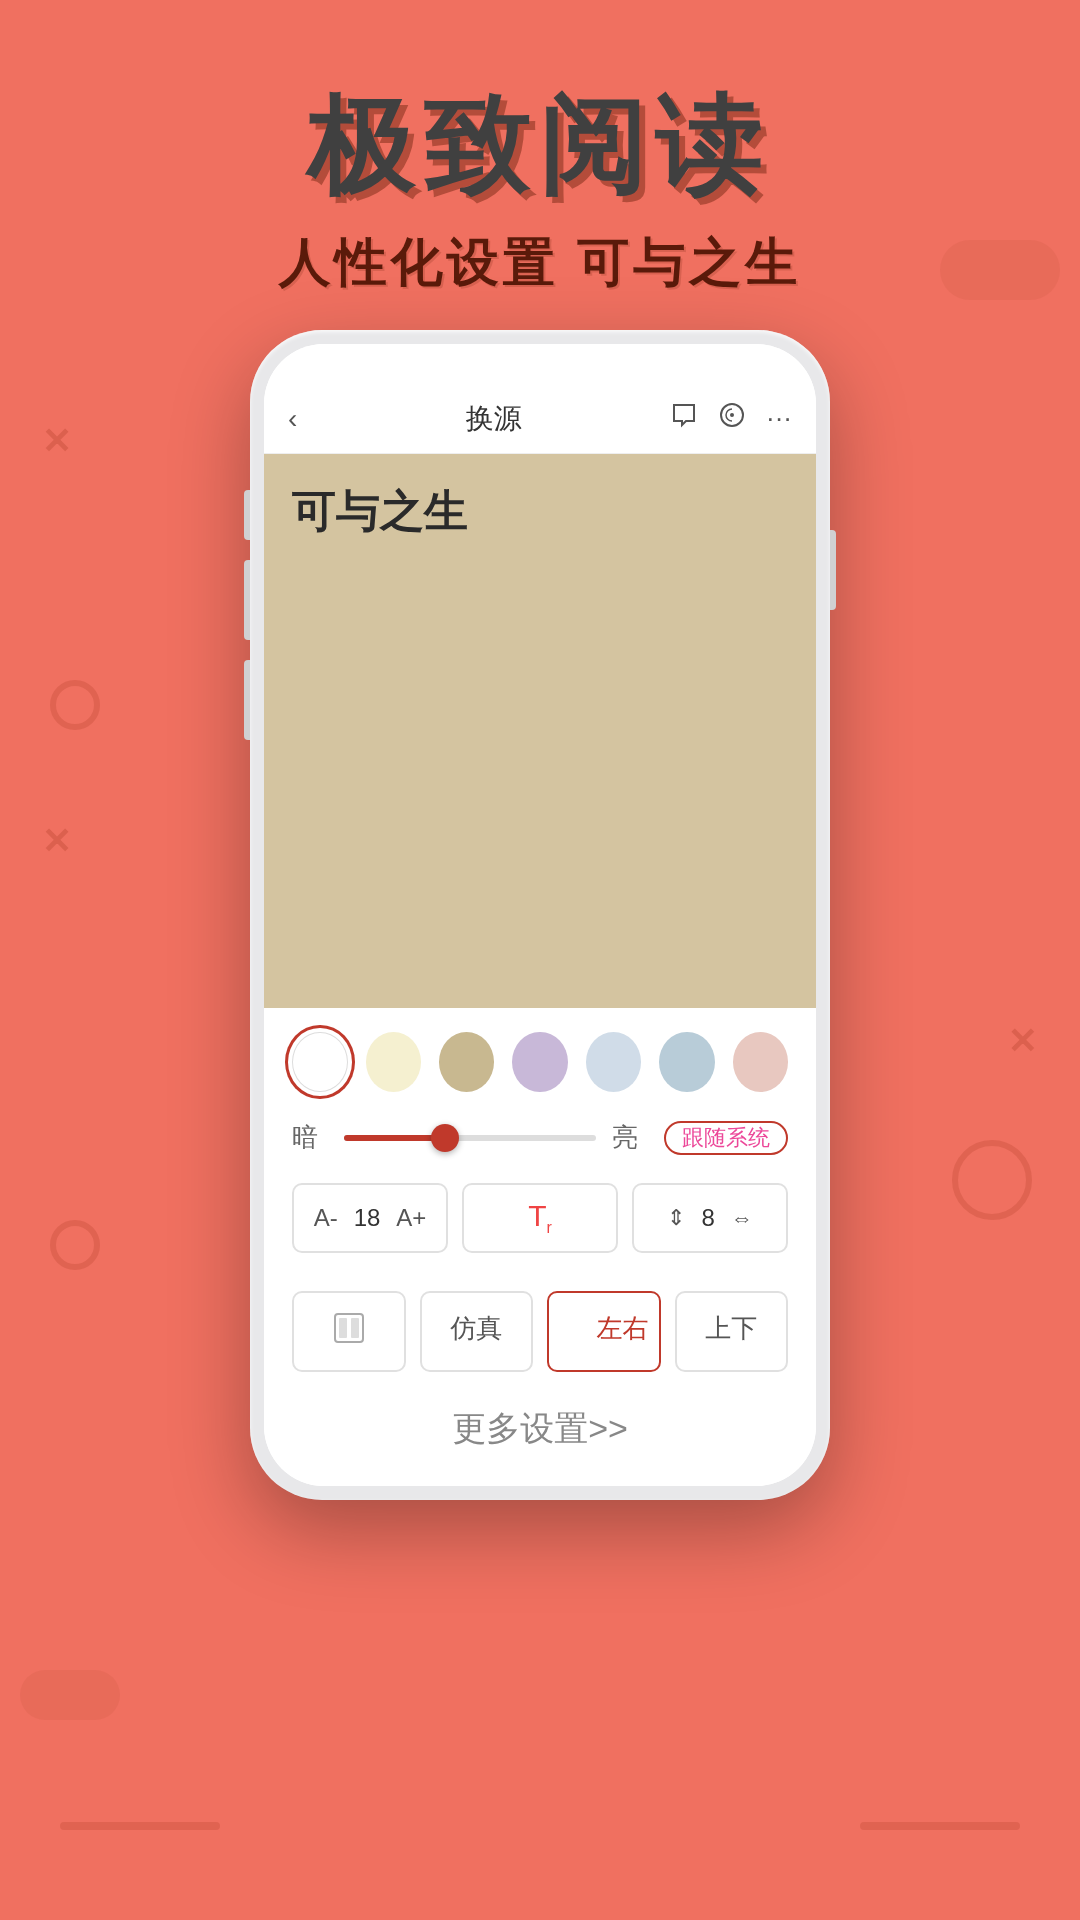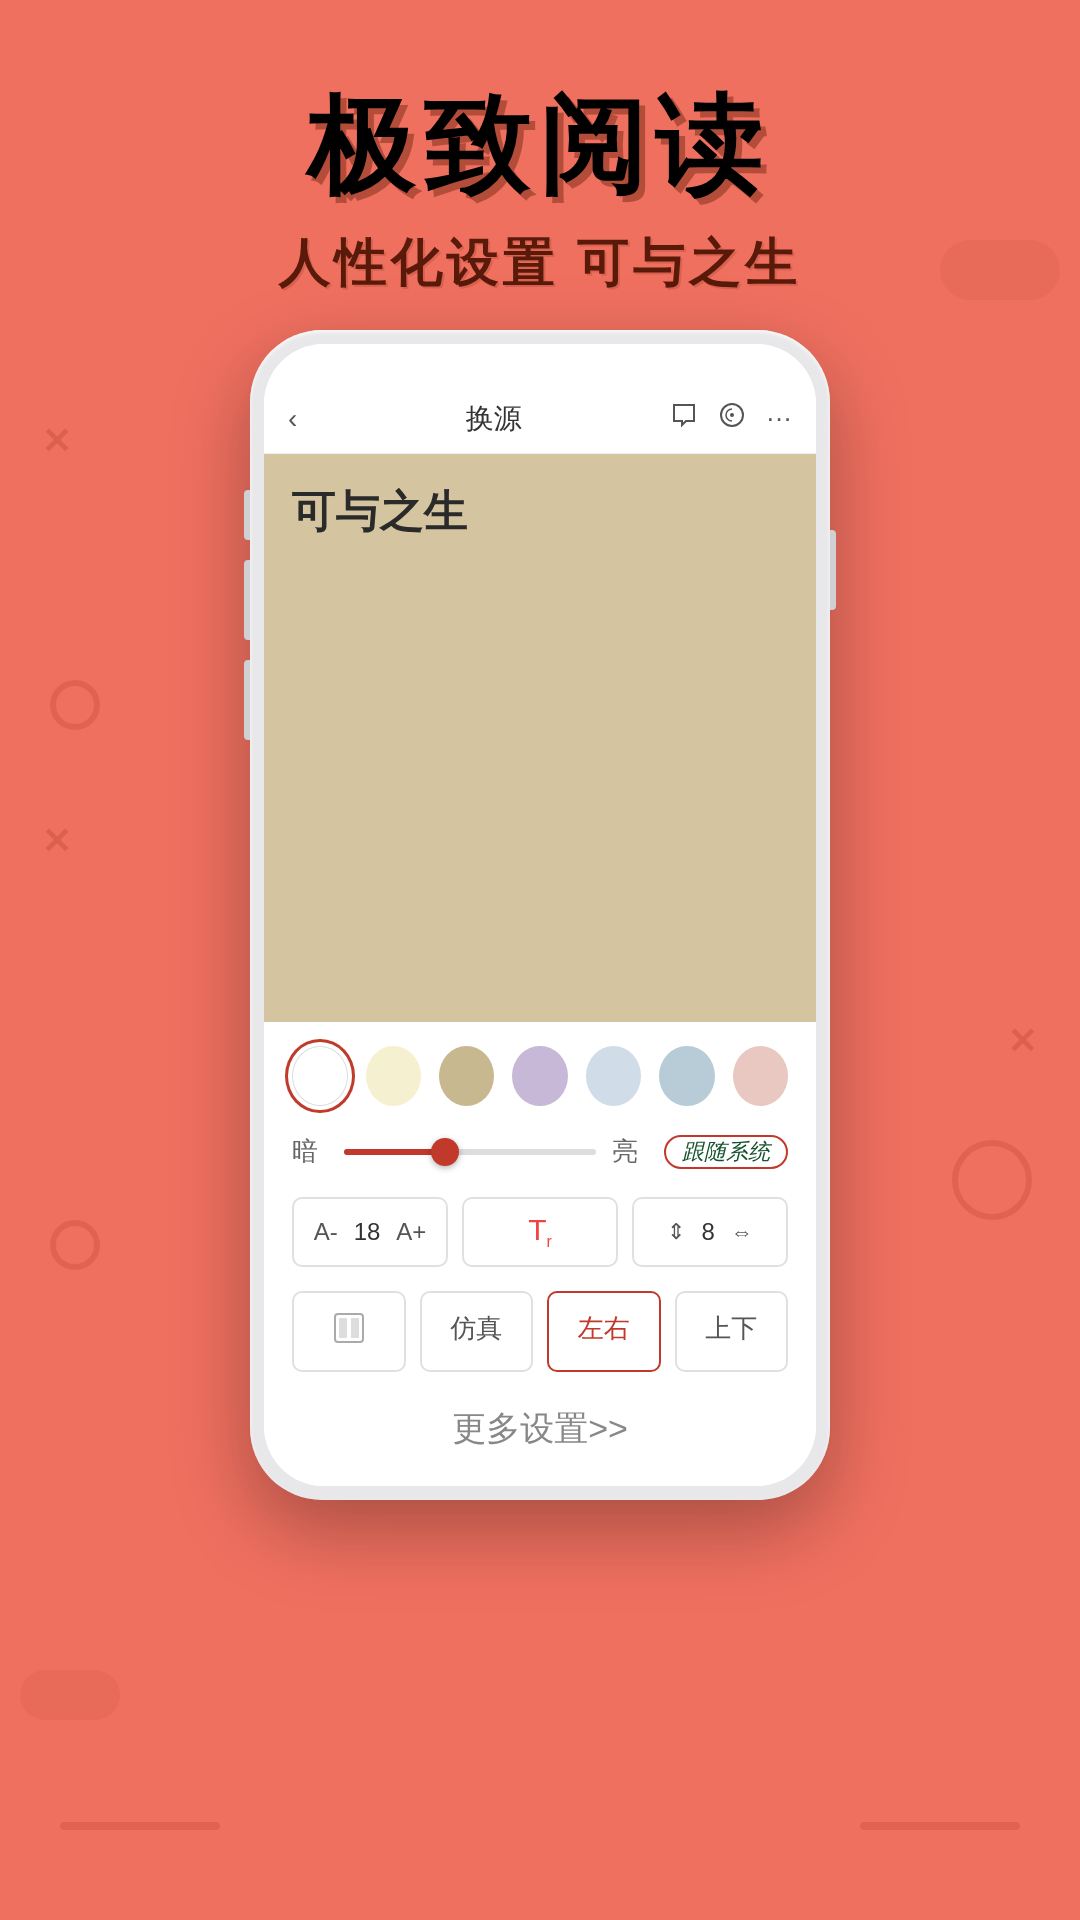--- a/index.html
+++ b/index.html
@@ -45,21 +45,21 @@
       height: 340px;
       display: flex;
       flex-direction: column;
       align-items: center;
       justify-content: center;
     }
 
     .main-title {
       font-size: 108px;
       font-weight: 900;
-      color: #000000;
+      color: #404040;
       letter-spacing: 8px;
       text-shadow: 6px 6px 0px rgba(120, 40, 20, 0.5);
       font-family: 'PingFang SC', 'STHeitiSC-Medium', sans-serif;
       margin-top: 30px;
     }
 
     .sub-title {
       font-size: 52px;
       font-weight: 700;
       color: #5a1a0a;
@@ -275,24 +275,23 @@
       background: #c0392b;
       border-radius: 50%;
       box-shadow: 0 2px 6px rgba(0,0,0,0.3);
     }
 
     .system-btn {
       border: 2px solid #c0392b;
       border-radius: 20px;
       padding: 0 16px;
       font-size: 22px;
-      color: #14532d;
+      color: #ec4899;
       background: white;
       white-space: nowrap;
-      font-style: italic;
     }
 
     
     .controls-row {
       display: flex;
       gap: 14px;
       margin-bottom: 24px;
     }
 
     .control-group {
@@ -332,25 +331,27 @@
     .mode-btn {
       flex: 1;
       text-align: center;
       padding: 18px 10px;
       border: 2px solid #e0e0e0;
       border-radius: 10px;
       font-size: 26px;
       color: #555;
       cursor: pointer;
       background: white;
+      margin-top: 14px;
     }
 
     .mode-btn.active {
       border-color: #c0392b;
       color: #c0392b;
+      text-align: right;
     }
 
     
     .more-settings {
       text-align: center;
       font-size: 34px;
       color: #888;
       padding: 10px 0;
     }
 

